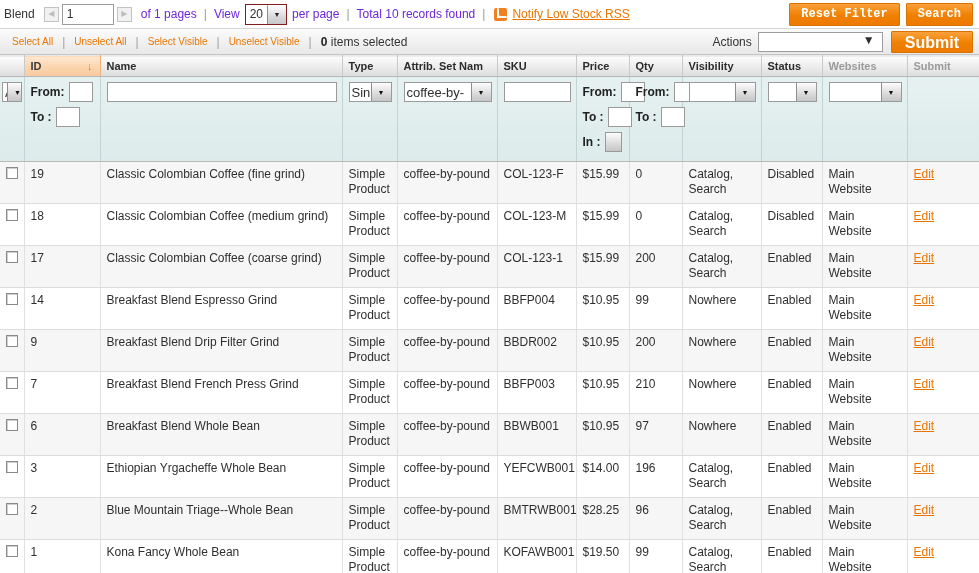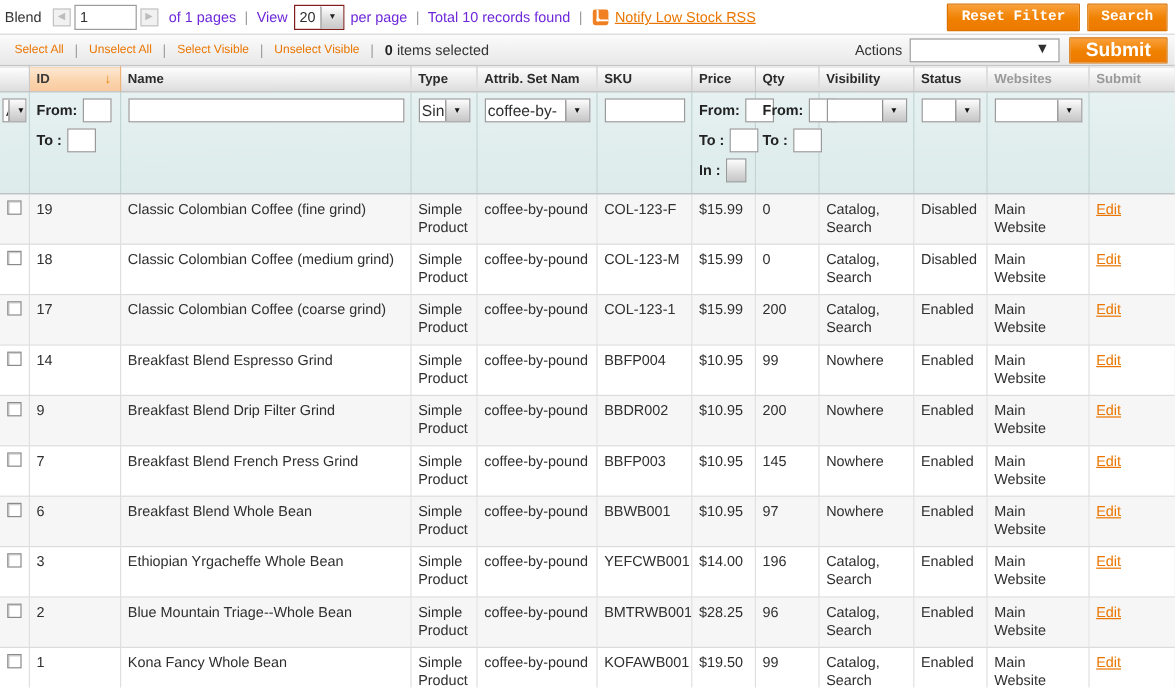--- a/index.html
+++ b/index.html
@@ -477,21 +477,21 @@
           <td><span class="edit-link">Edit</span></td>
         </tr>
         <tr class="data-row even">
           <td class="cb-cell"><span class="chk"></span></td>
           <td class="num">7</td>
           <td>Breakfast Blend French Press Grind</td>
           <td>Simple Product</td>
           <td>coffee-by-pound</td>
           <td>BBFP003</td>
           <td class="num">$10.95</td>
-          <td class="num">145</td>
+          <td class="num">210</td>
           <td>Nowhere</td>
           <td>Enabled</td>
           <td>Main Website</td>
           <td><span class="edit-link">Edit</span></td>
         </tr>
         <tr class="data-row odd">
           <td class="cb-cell"><span class="chk"></span></td>
           <td class="num">6</td>
           <td>Breakfast Blend Whole Bean</td>
           <td>Simple Product</td>

